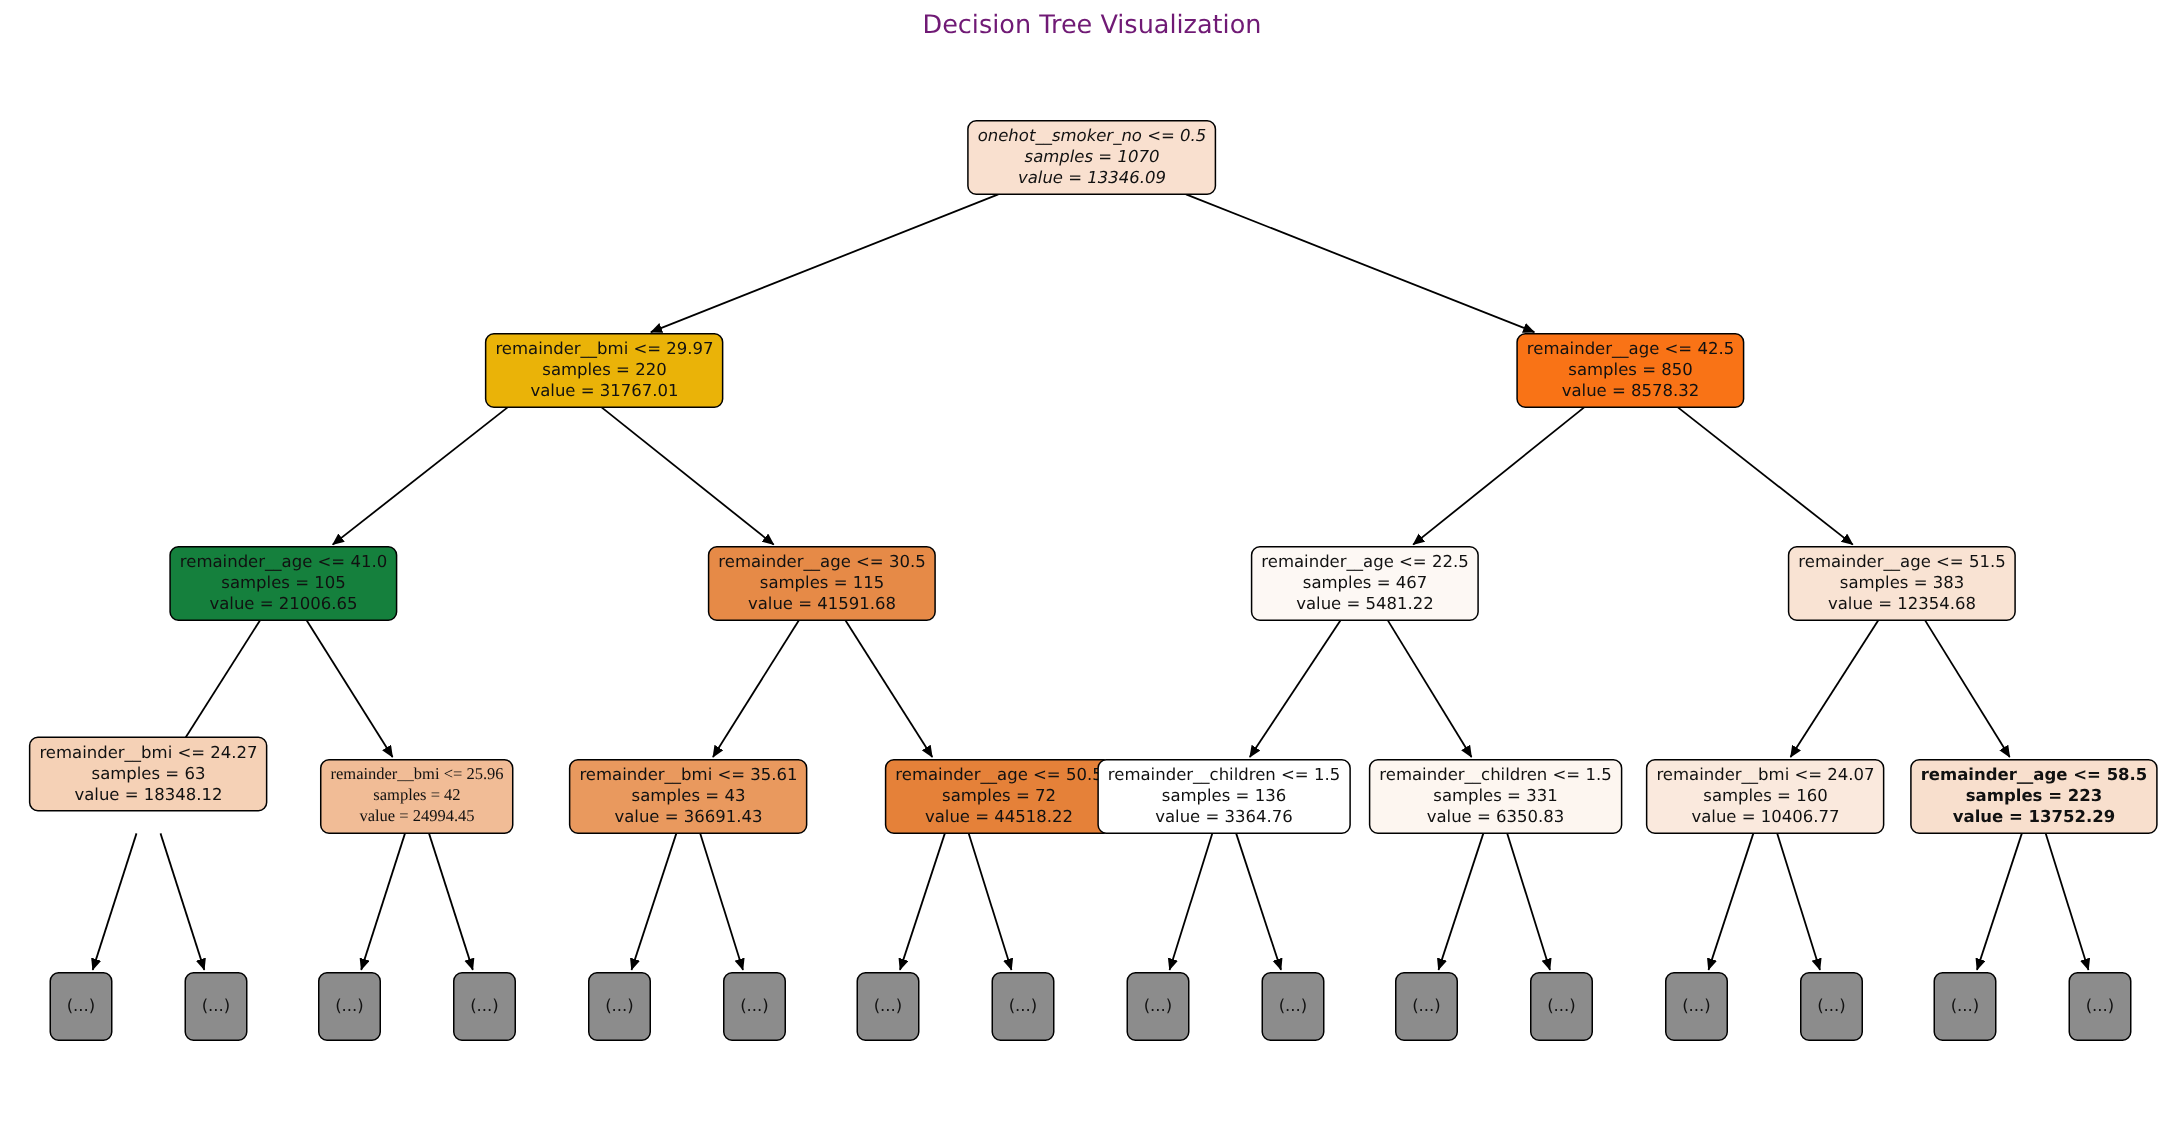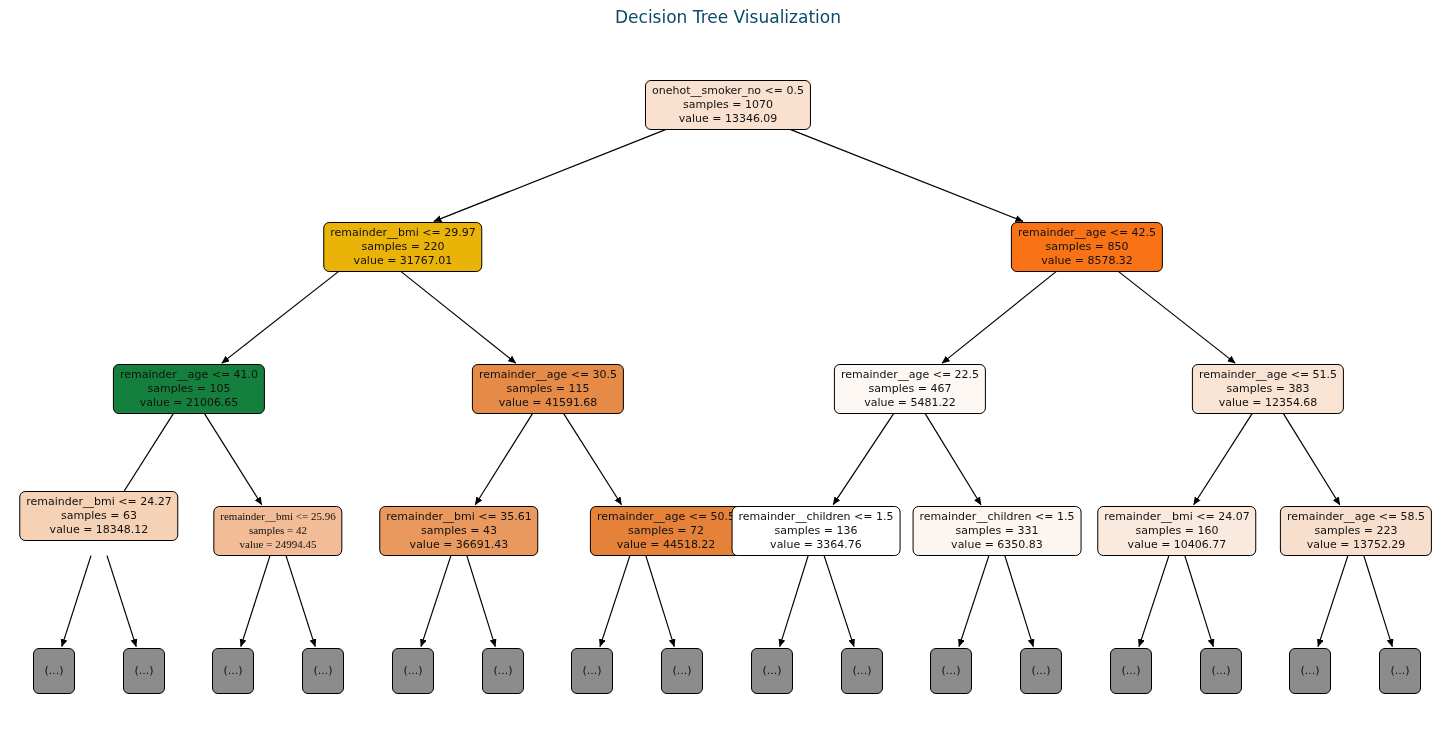--- a/index.html
+++ b/index.html
@@ -11,21 +11,21 @@
     font-family: "DejaVu Sans", "Liberation Sans", sans-serif;
     overflow: hidden;
   }
   .title {
     position: absolute;
     top: 7px;
     left: 0;
     width: 100%;
     text-align: center;
     font-size: 17px;
-    color: #0c4a6e;
+    color: #701a75;
   }
   .edges {
     position: absolute;
     left: 0;
     top: 0;
   }
   .node {
     position: absolute;
     transform: translateX(-50%);
     box-sizing: border-box;
@@ -86,21 +86,21 @@
         <line x1="824.1" y1="555.6" x2="854.0" y2="646.6" stroke="#000000" stroke-width="1.2" marker-end="url(#arrowhead)"></line>
         <line x1="988.9" y1="555.6" x2="959.0" y2="646.6" stroke="#000000" stroke-width="1.2" marker-end="url(#arrowhead)"></line>
         <line x1="1004.8" y1="555.6" x2="1033.3" y2="646.6" stroke="#000000" stroke-width="1.2" marker-end="url(#arrowhead)"></line>
         <line x1="1168.9" y1="555.6" x2="1139.0" y2="646.6" stroke="#000000" stroke-width="1.2" marker-end="url(#arrowhead)"></line>
         <line x1="1184.8" y1="555.6" x2="1213.3" y2="646.6" stroke="#000000" stroke-width="1.2" marker-end="url(#arrowhead)"></line>
         <line x1="1347.9" y1="555.6" x2="1318.0" y2="646.6" stroke="#000000" stroke-width="1.2" marker-end="url(#arrowhead)"></line>
         <line x1="1363.8" y1="555.6" x2="1392.3" y2="646.6" stroke="#000000" stroke-width="1.2" marker-end="url(#arrowhead)"></line>
       </g>
   </svg>
   <div>
-      <div class="node" style="left: 728px; top: 80px; background: rgb(249, 224, 207);">
+      <div class="node" style="left: 728px; top: 80px; background: rgb(249, 224, 207); font-style: italic;">
         <div class="node-line">onehot__smoker_no &lt;= 0.5</div>
         <div class="node-line">samples = 1070</div>
         <div class="node-line">value = 13346.09</div>
       </div>
       <div class="node" style="left: 370px; top: 222px; background: #eab308; margin-left: 33px;">
         <div class="node-line">remainder__bmi &lt;= 29.97</div>
         <div class="node-line">samples = 220</div>
         <div class="node-line">value = 31767.01</div>
       </div>
       <div class="node" style="left: 1087px; top: 222px; background: #f97316;">
@@ -156,21 +156,21 @@
       <div class="node" style="left: 997px; top: 506px; background: rgb(253, 246, 240);">
         <div class="node-line">remainder__children &lt;= 1.5</div>
         <div class="node-line">samples = 331</div>
         <div class="node-line">value = 6350.83</div>
       </div>
       <div class="node" style="left: 1177px; top: 506px; background: rgb(250, 233, 221);">
         <div class="node-line">remainder__bmi &lt;= 24.07</div>
         <div class="node-line">samples = 160</div>
         <div class="node-line">value = 10406.77</div>
       </div>
-      <div class="node" style="left: 1356px; top: 506px; background: rgb(248, 223, 205);">
+      <div class="node" style="left: 1356px; top: 506px; background: rgb(248, 223, 205); font-weight: bold;">
         <div class="node-line">remainder__age &lt;= 58.5</div>
         <div class="node-line">samples = 223</div>
         <div class="node-line">value = 13752.29</div>
       </div>
       <div class="node leaf" style="left: 54px; top: 648px; background: rgb(140, 140, 140);">
         <div class="node-line">(...)</div>
       </div>
       <div class="node leaf" style="left: 144px; top: 648px; background: rgb(140, 140, 140);">
         <div class="node-line">(...)</div>
       </div>

